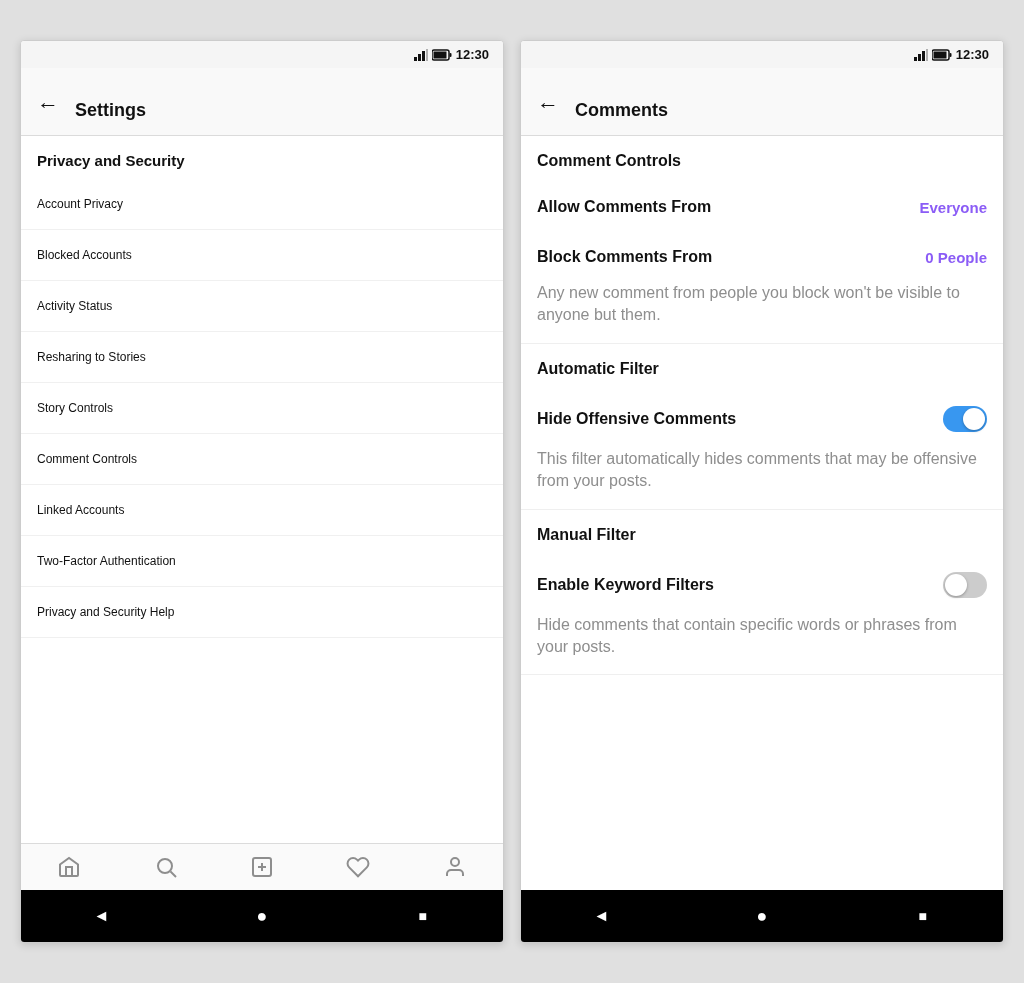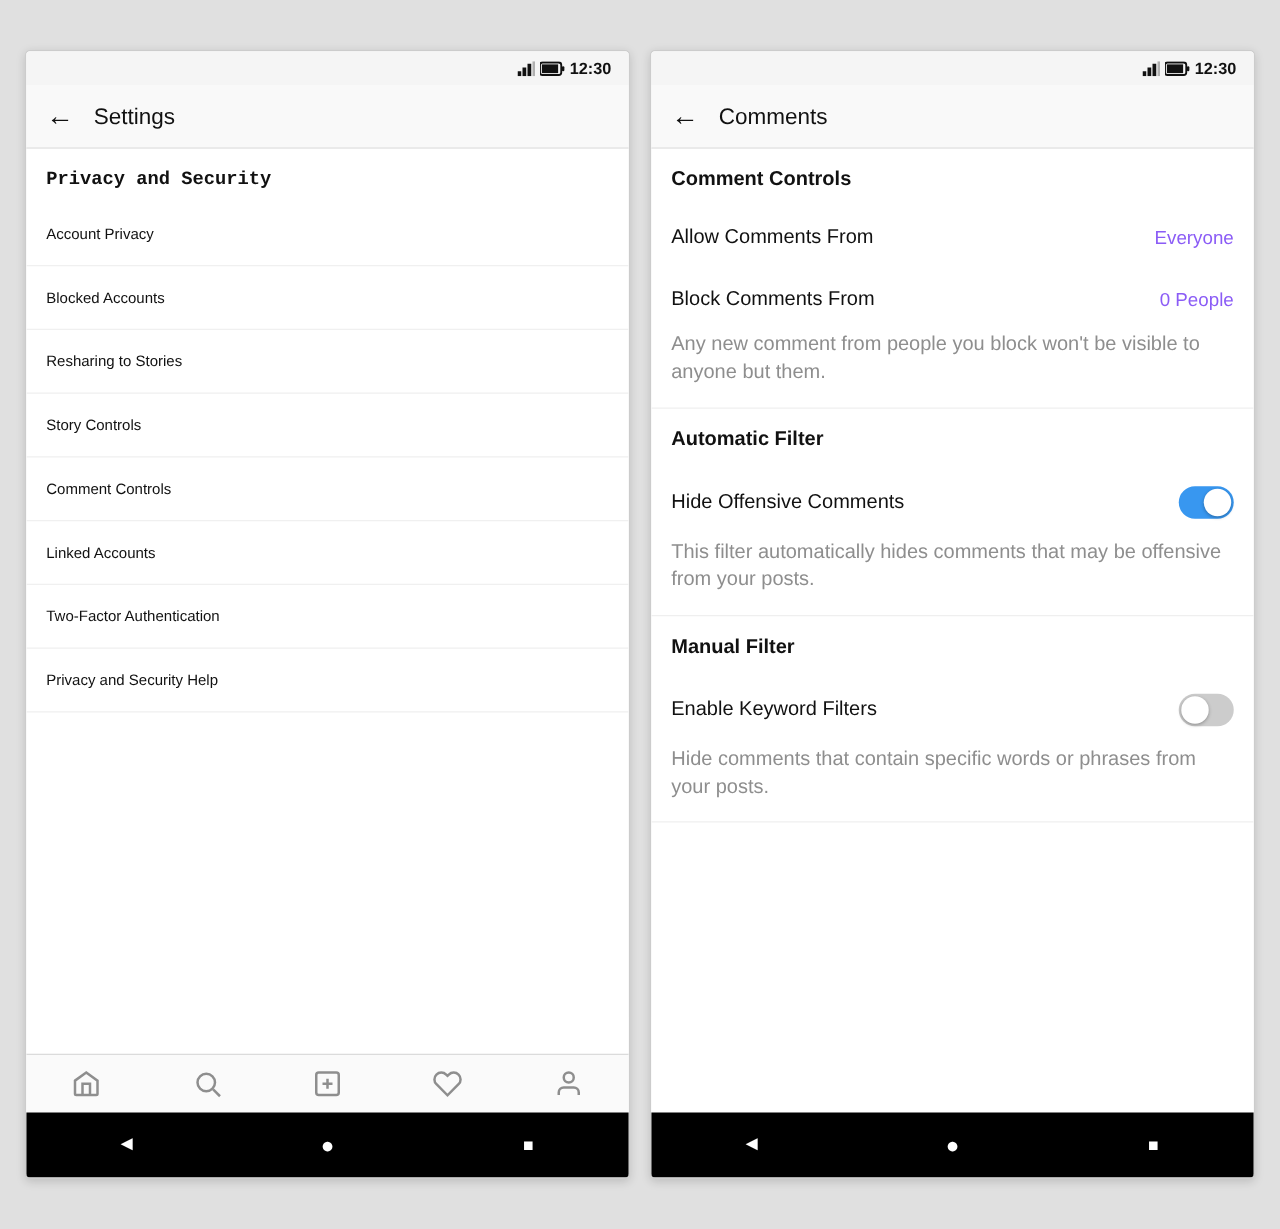--- a/index.html
+++ b/index.html
@@ -57,35 +57,35 @@
     }
     .back-arrow {
       font-size: 22px;
       cursor: pointer;
       color: #111;
       font-weight: 300;
       line-height: 1;
     }
     .header-title {
       font-size: 18px;
-      font-weight: 400;
-      color: #111;
+      font-weight: 700;
+      color: #111;
+      margin-top: 18px;
     }
     .screen-content {
       flex: 1;
       overflow-y: auto;
       background: #fff;
     }
     
     .section-header {
       padding: 16px 16px 10px 16px;
       font-size: 15px;
       font-weight: 700;
       color: #111;
-      font-family: Liberation Mono, monospace;
     }
     .menu-item {
       padding: 18px 16px;
       font-size: 12px;
       color: #111;
       border-bottom: 1px solid #f0f0f0;
       cursor: pointer;
     }
     .bottom-nav {
       background: #fafafa;
@@ -128,20 +128,21 @@
       padding: 16px 16px 12px 16px;
       font-size: 16px;
       font-weight: 700;
       color: #111;
     }
     .setting-row {
       display: flex;
       justify-content: space-between;
       align-items: center;
       padding: 16px 16px;
+      font-weight: bold;
     }
     .setting-label {
       font-size: 16px;
       color: #111;
     }
     .setting-value {
       font-size: 15px;
       color: #8b5cf6;
     }
     .setting-desc {
@@ -208,20 +209,21 @@
     <div class="app-header">
       <span class="back-arrow">←</span>
       <span class="header-title">Settings</span>
     </div>
 
     <div class="screen-content">
       <div class="section-header">Privacy and Security</div>
 
       <div class="menu-item">Account Privacy</div>
       <div class="menu-item">Blocked Accounts</div>
+      <div class="menu-item">Activity Status</div>
       <div class="menu-item">Resharing to Stories</div>
       <div class="menu-item">Story Controls</div>
       <div class="menu-item">Comment Controls</div>
       <div class="menu-item">Linked Accounts</div>
       <div class="menu-item">Two-Factor Authentication</div>
       <div class="menu-item">Privacy and Security Help</div>
     </div>
 
     <div class="bottom-nav">
       <div class="nav-icon">

